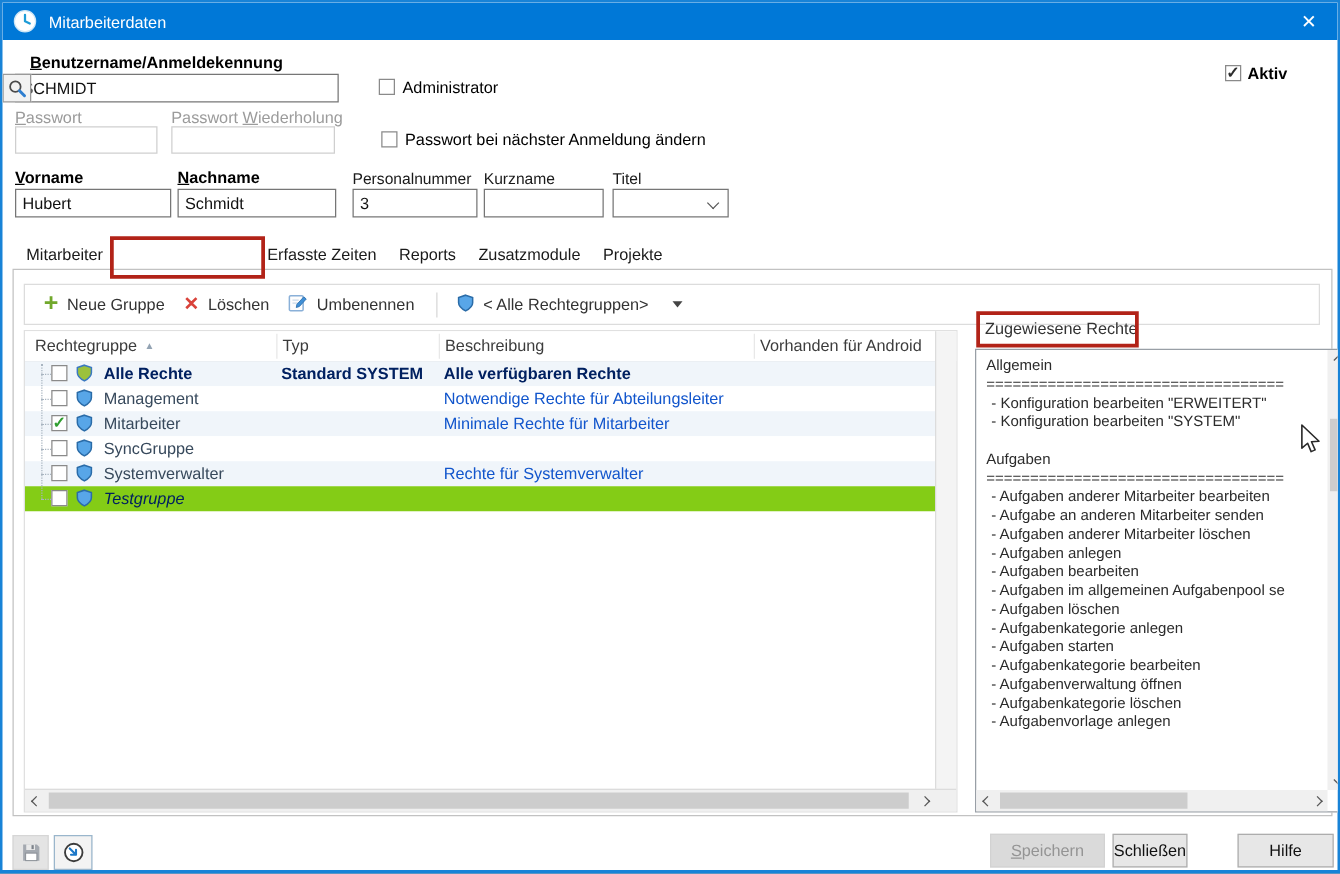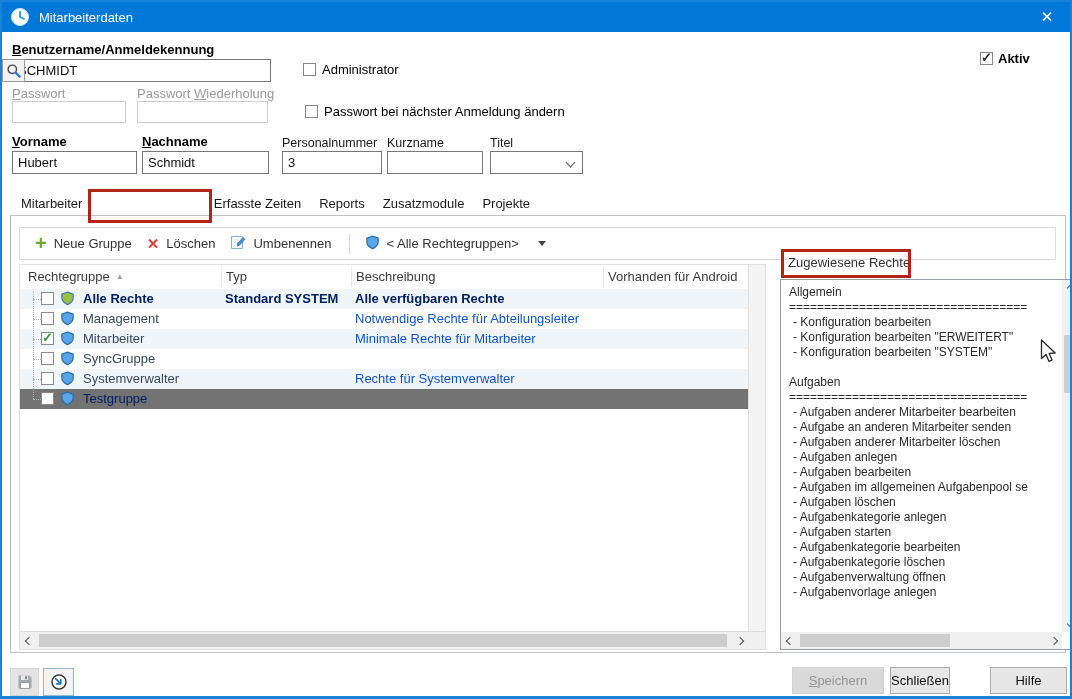--- a/index.html
+++ b/index.html
@@ -41,21 +41,21 @@
   .caret-down{width:0;height:0;border-left:4px solid transparent;border-right:4px solid transparent;border-top:5px solid #444;margin-left:12px;}
   
   #grid{position:absolute;left:17px;top:262px;width:747px;height:386px;border:1px solid #e0e0e0;background:#fff;box-sizing:border-box;}
   #grid-head{position:absolute;left:0;top:0;right:0;height:24px;border-bottom:1px solid #d5d5d5;background:#fff;}
   .hcell{position:absolute;top:0;line-height:23px;font-size:13px;color:#3c3c3c;white-space:nowrap;}
   .hline{position:absolute;top:2px;height:20px;width:1px;background:#e8e8e8;}
   .sort-asc{font-size:8px;color:#93a3b3;margin-left:6px;vertical-align:2px;}
   #grid-rows{position:absolute;left:0;top:24px;right:16px;}
   .trow{position:relative;height:20px;background:#fff;}
   .trow.alt{background:#f0f5fa;}
-  .trow.selected{background:#737373;}
+  .trow.selected{background:#84cc16;font-style:italic;}
   .stub{position:absolute;left:13px;top:10px;width:8px;border-top:1px dotted #a8b4c0;}
   .cb{position:absolute;left:21px;top:3px;width:13px;height:13px;border:1px solid #8a8a8a;background:#fff;box-sizing:border-box;}
   .cb.checked::before{content:"✓";position:absolute;left:0;top:-3px;font-size:13px;font-weight:bold;color:#2f9e2f;}
   .shield{position:absolute;left:40px;top:2px;}
   .cell{position:absolute;top:0;line-height:20px;font-size:13px;white-space:nowrap;overflow:hidden;}
   .c-name{left:63px;width:138px;color:#37495c;}
   .c-typ{left:205px;width:124px;color:#002060;font-weight:bold;}
   .c-beschr{left:335px;width:244px;color:#1155cc;}
   .boldrow .c-name{color:#002060;font-weight:bold;}
   .boldrow .c-beschr{color:#002060;font-weight:bold;}
@@ -100,21 +100,21 @@
     <span class="title-icon">
       <svg width="20" height="20" viewBox="0 0 20 20">
         <circle cx="10" cy="10" r="8.5" fill="#ffffff" stroke="#cfe7f6" stroke-width="1"></circle>
         <path d="M10 10 L10 4.8 M10 10 L13.8 11.8" stroke="#1e9cd7" stroke-width="1.8" fill="none" stroke-linecap="round"></path>
       </svg>
     </span>
     <span class="title-text">Mitarbeiterdaten</span>
     <span class="close-btn">✕</span>
   </div>
 
-  <div class="lbl b" style="left:10px;top:40px;"><span class="ak">B</span><span>enutzername/Anmeldekennung</span></div>
+  <div class="lbl b" style="left:22px;top:40px;"><span class="ak">B</span><span>enutzername/Anmeldekennung</span></div>
   <input class="tbx" style="left: 10px; top: 57px; width: 259px;" value="SCHMIDT">
   <span class="searchbtn">
     <svg width="16" height="16" viewBox="0 0 16 16">
       <circle cx="6.3" cy="6.3" r="4.2" fill="none" stroke="#4a4a4a" stroke-width="1.4"></circle>
       <line x1="9.6" y1="9.6" x2="13.6" y2="13.6" stroke="#2f7fd0" stroke-width="2.4" stroke-linecap="round"></line>
     </svg>
   </span>
   <span class="ckb" style="left:301px;top:61px;"></span>
   <span class="lbl" style="left:320px;top:60px;">Administrator</span>
   <span class="ckb checked" style="left:978px;top:50px;"></span>
@@ -266,38 +266,37 @@
           <span class="chev right"></span>
         </span>
     </div>
   </div>
 
   <span class="rights-title">Zugewiesene Rechte</span>
   <div class="listbox">
     <div class="lb-content" id="rights-list">
         <div class="ritem header">Allgemein</div>
         <div class="ritem separator">==================================</div>
-        <div class="ritem item">- Konfiguration bearbeiten</div>
         <div class="ritem item">- Konfiguration bearbeiten "ERWEITERT"</div>
         <div class="ritem item">- Konfiguration bearbeiten "SYSTEM"</div>
         <div class="ritem blank">&nbsp;</div>
         <div class="ritem header">Aufgaben</div>
         <div class="ritem separator">==================================</div>
         <div class="ritem item">- Aufgaben anderer Mitarbeiter bearbeiten</div>
         <div class="ritem item">- Aufgabe an anderen Mitarbeiter senden</div>
         <div class="ritem item">- Aufgaben anderer Mitarbeiter löschen</div>
         <div class="ritem item">- Aufgaben anlegen</div>
         <div class="ritem item">- Aufgaben bearbeiten</div>
         <div class="ritem item">- Aufgaben im allgemeinen Aufgabenpool se</div>
         <div class="ritem item">- Aufgaben löschen</div>
         <div class="ritem item">- Aufgabenkategorie anlegen</div>
         <div class="ritem item">- Aufgaben starten</div>
         <div class="ritem item">- Aufgabenkategorie bearbeiten</div>
+        <div class="ritem item">- Aufgabenverwaltung öffnen</div>
         <div class="ritem item">- Aufgabenkategorie löschen</div>
-        <div class="ritem item">- Aufgabenverwaltung öffnen</div>
         <div class="ritem item">- Aufgabenvorlage anlegen</div>
       </div>
     <div class="lb-vscroll">
       <span class="lb-vbtn" style="top:0;">
           <span class="chev up"></span>
         </span>
       <span class="lb-vthumb"></span>
       <span class="lb-vbtn" style="bottom:0;">
           <span class="chev down"></span>
         </span>

